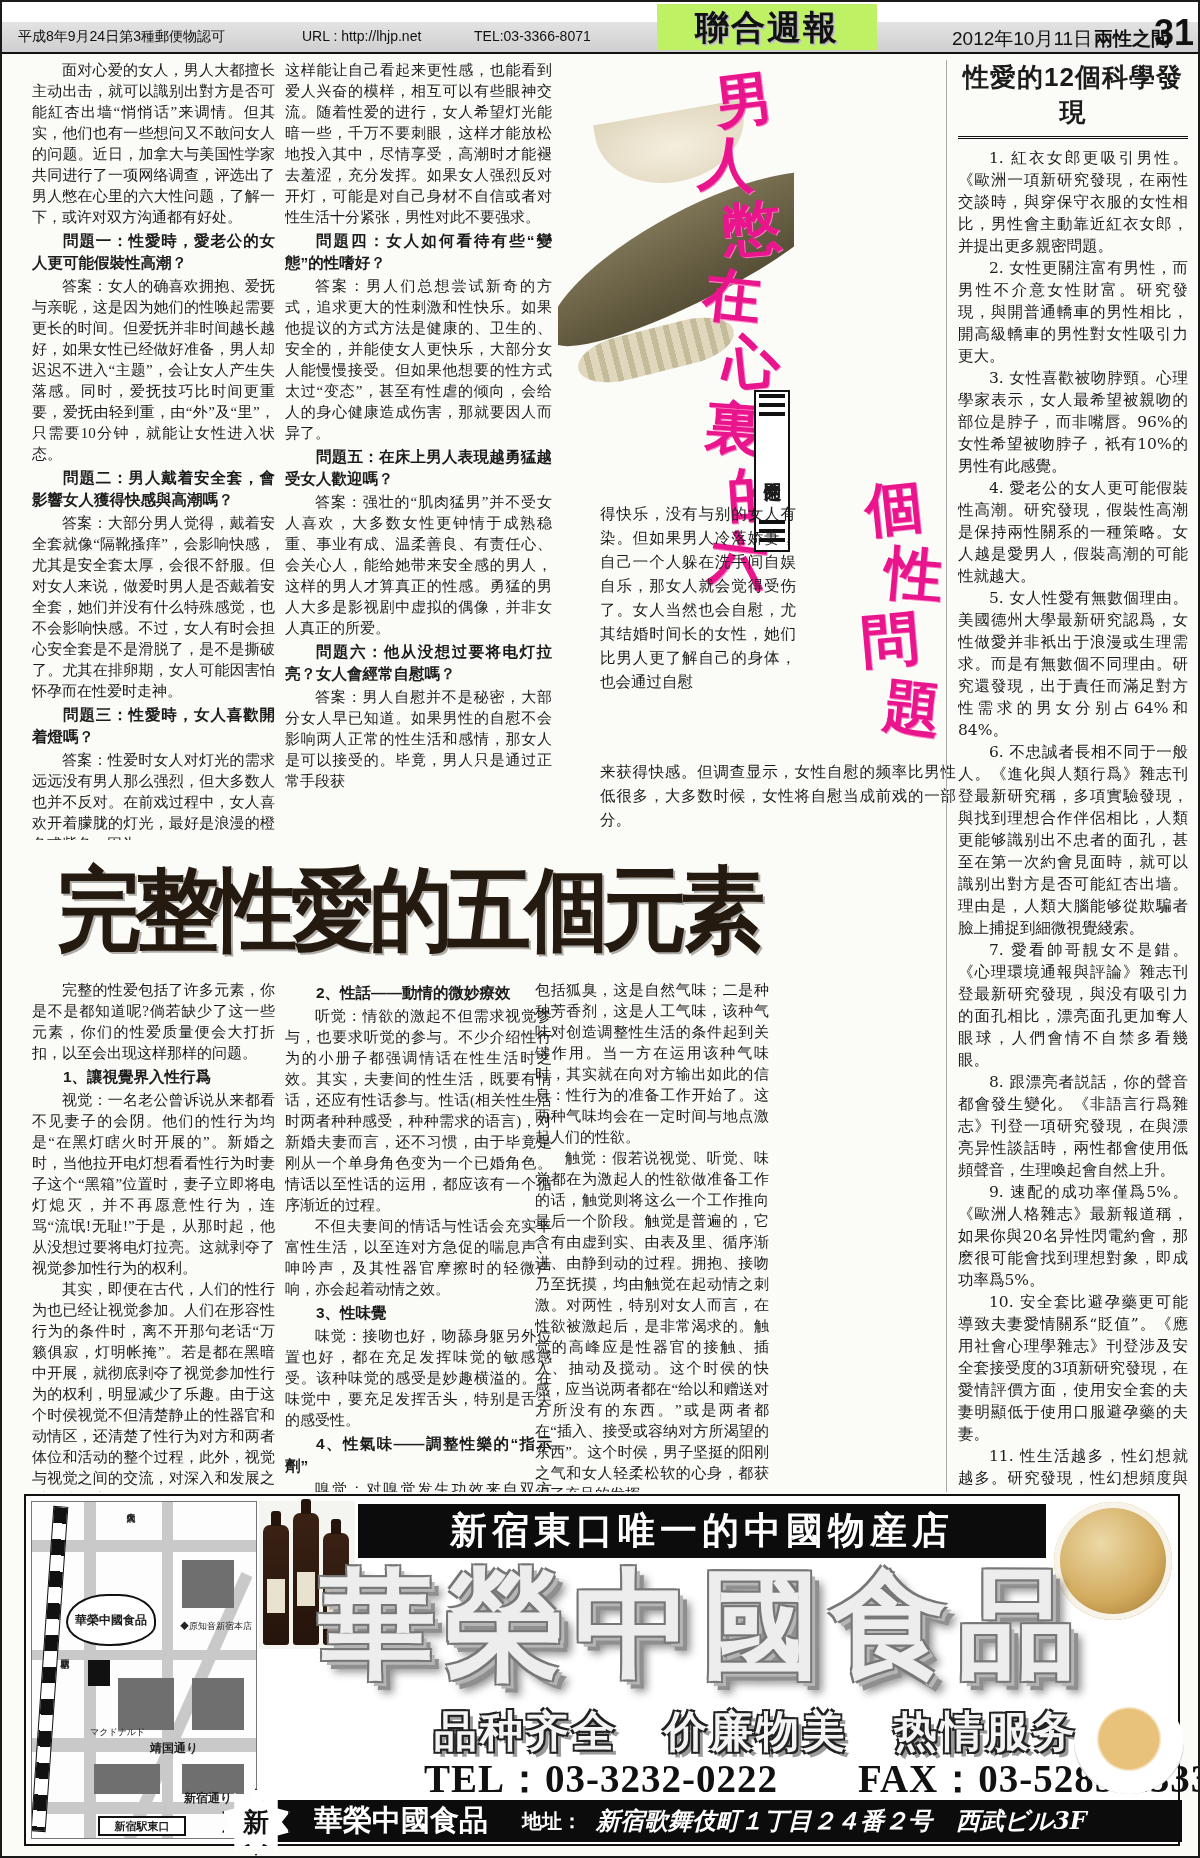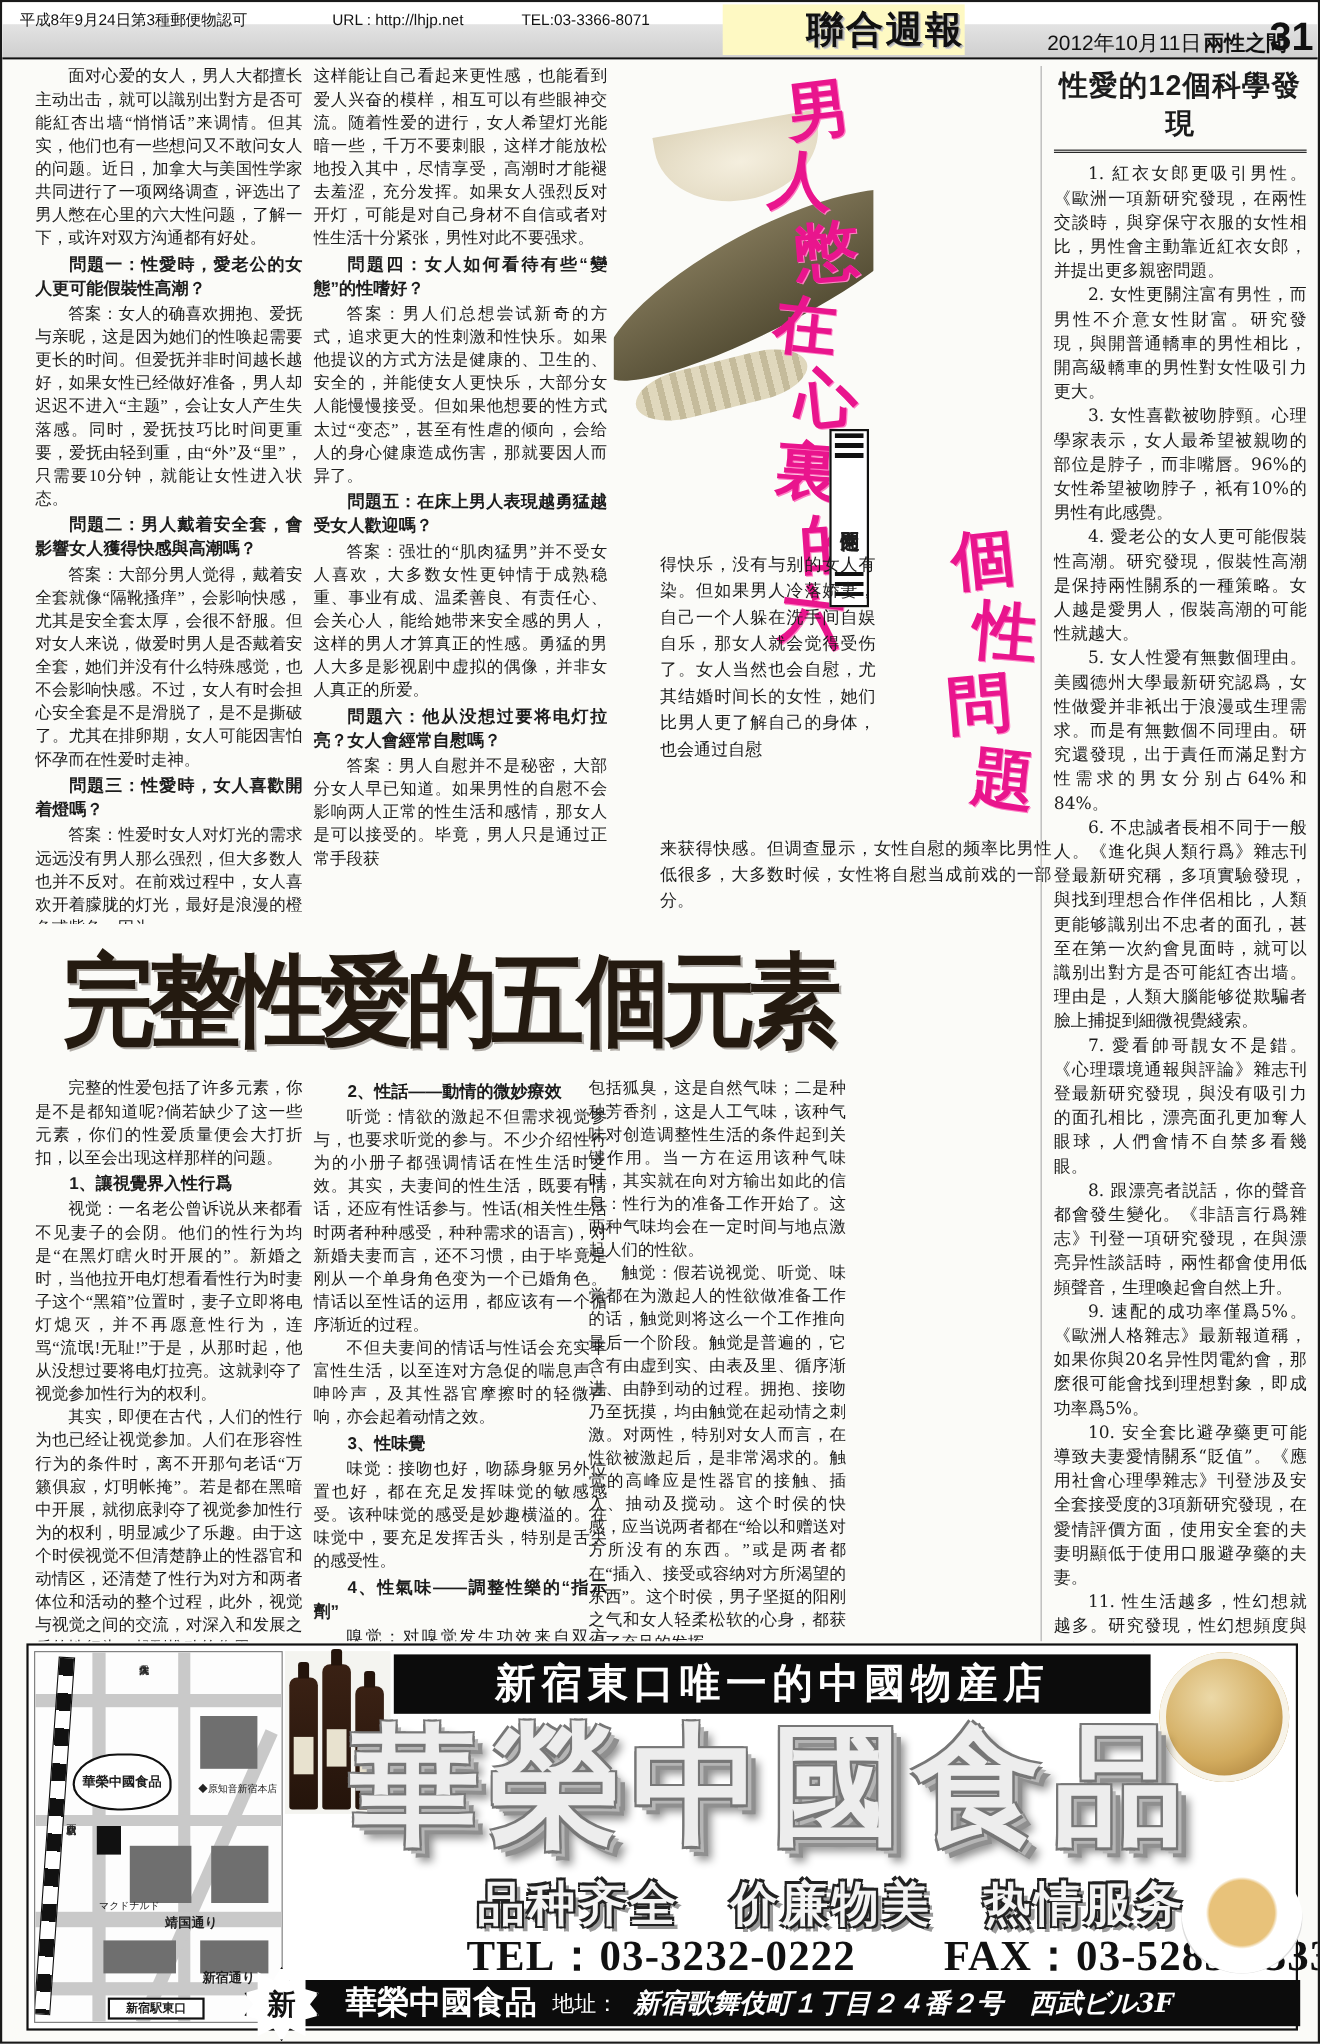--- a/index.html
+++ b/index.html
@@ -3,27 +3,27 @@
 <meta charset="utf-8">
 <style>
   html,body{margin:0;padding:0;background:#888;}
   #paper{position:relative;width:1200px;height:1858px;margin:0 auto;background:#fbfbf8;
          border:2px solid #1a1a1a;box-sizing:border-box;overflow:hidden;
          font-family:"Liberation Serif","DejaVu Serif",serif;color:#1c1c1c;}
 
   
   #masthead{position:absolute;left:0;top:0;width:100%;height:50px;background:#fff;border-bottom:2px solid #111;}
   #masthead .gray-band{position:absolute;left:0;top:20px;width:100%;height:30px;background:linear-gradient(#e3e3e3,#cfcfcf);}
-  .mh-item{position:absolute;top:8px;font-family:"Liberation Sans",sans-serif;font-size:14px;color:#111;white-space:nowrap;}
+  .mh-item{position:absolute;top:26px;font-family:"Liberation Sans",sans-serif;font-size:14px;color:#111;white-space:nowrap;}
   #mh-postal{left:16px;}
   #mh-url{left:300px;}
   #mh-tel{left:472px;}
-  #mh-logo{position:absolute;left:655px;top:2px;width:220px;height:46px;text-align:right;
+  #mh-logo{position:absolute;left:655px;top:2px;width:220px;height:46px;text-align:center;
            font-family:"Liberation Sans",sans-serif;font-weight:900;font-size:34px;letter-spacing:2px;
-           color:#111;text-shadow:1px 1px 0 #aaa,2px 2px 0 #ccc;background:#fef9c3;line-height:46px;}
+           color:#111;text-shadow:1px 1px 0 #aaa,2px 2px 0 #ccc;background:#bef264;line-height:46px;}
   #mh-date{left:950px;top:24px;font-size:19px;}
   #mh-section{left:1092px;top:24px;font-size:19px;font-weight:bold;}
   #mh-page{position:absolute;left:1152px;top:10px;font-family:"Liberation Sans",sans-serif;
            font-size:36px;font-weight:900;color:#111;}
 
   
   .newscol{position:absolute;text-align:justify;overflow:hidden;}
   .newscol p.para{margin:0;text-indent:2em;font-size:15px;line-height:21px;}
   .newscol p.para.cont{text-indent:0;}
   .newscol .sub-head{font-family:"Liberation Sans",sans-serif;font-weight:bold;font-size:15.5px;
@@ -125,21 +125,21 @@
              font-family:"Liberation Sans",sans-serif;font-weight:900;font-size:43px;letter-spacing:3px;
              white-space:nowrap;color:#f4f4f4;line-height:58px;
              text-shadow:-2px -2px 0 #222,2px -2px 0 #222,-2px 2px 0 #222,2px 2px 0 #222,5px 5px 0 #9a9a9a;}
   #ad-telfax{position:absolute;left:398px;top:260px;width:748px;height:46px;font-family:"Liberation Serif",serif;
              font-weight:bold;font-size:39px;line-height:46px;white-space:nowrap;color:#111;letter-spacing:1px;}
   #ad-plate{position:absolute;left:1048px;top:198px;width:110px;height:100px;border-radius:50%;
             background:radial-gradient(circle at 50% 45%,#e8c27a 0 38%,#fff 42% 70%,#ddd 71%);}
   #ad-footbar{position:absolute;left:232px;top:304px;width:924px;height:42px;background:#0c0c0c;color:#fff;
               display:flex;align-items:center;gap:14px;padding-left:56px;box-sizing:border-box;white-space:nowrap;}
   #ad-footbar .store{font-family:"Liberation Sans",sans-serif;font-weight:900;font-size:29px;}
-  #ad-footbar .addr-label{font-size:20px;font-weight:normal;}
+  #ad-footbar .addr-label{font-size:20px;font-weight:bold;margin-left:20px;}
   #ad-footbar .addr{font-family:"DejaVu Serif",serif;font-weight:bold;font-size:24px;font-style:italic;}
   #ad-new-badge{position:absolute;left:196px;top:292px;width:64px;height:64px;background:#fff;border:2px solid #111;
                 clip-path:polygon(50% 0,61% 18%,82% 7%,82% 30%,100% 35%,88% 50%,100% 65%,82% 70%,82% 93%,61% 82%,50% 100%,39% 82%,18% 93%,18% 70%,0 65%,12% 50%,0 35%,18% 30%,18% 7%,39% 18%);
                 display:flex;align-items:center;justify-content:center;z-index:4;
                 font-family:"Liberation Sans",sans-serif;font-weight:900;font-size:26px;color:#111;}
 </style>
 </head>
 <body>
 
 <div id="paper">

